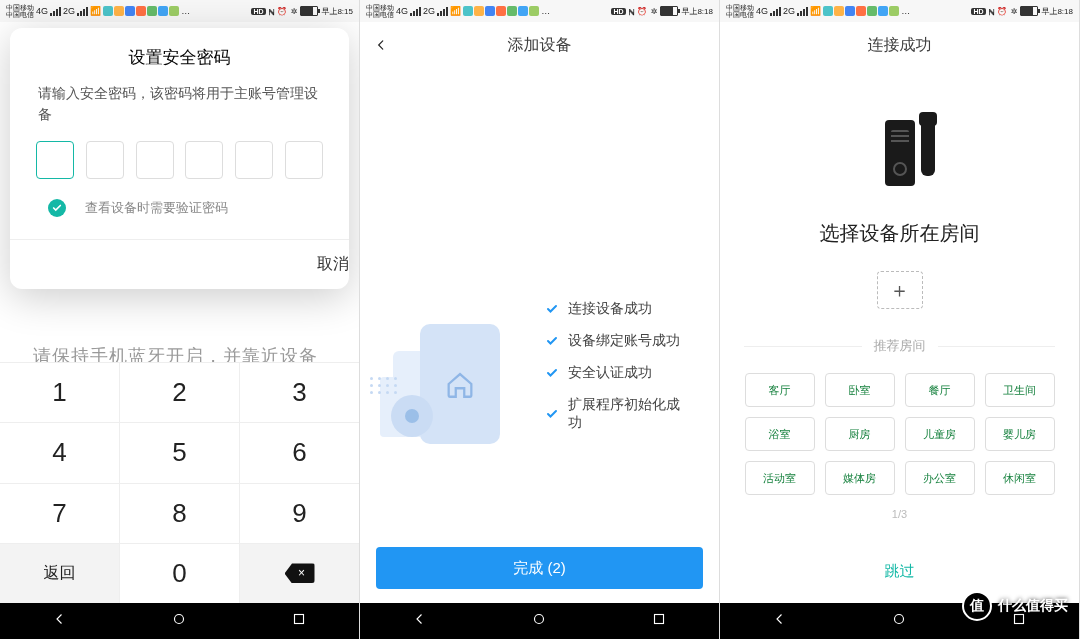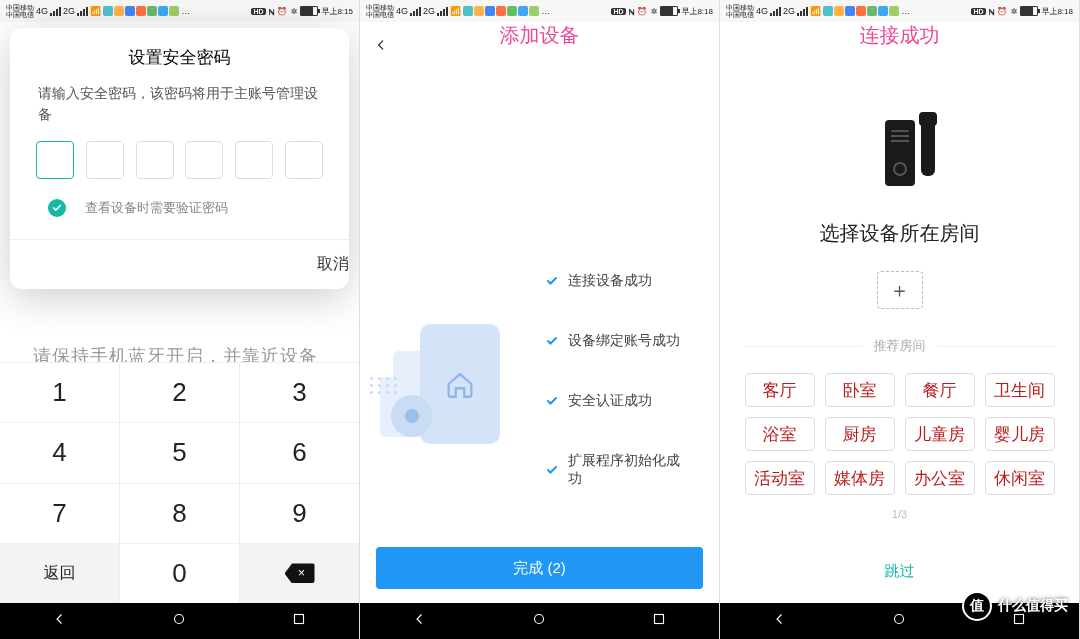--- a/index.html
+++ b/index.html
@@ -27,21 +27,21 @@
   .app-icons i{width:10px;height:10px;border-radius:2px;}
   .ai1{background:#4cc3c9;}.ai2{background:#ffb347;}.ai3{background:#4285f4;}.ai4{background:#ff7043;}.ai5{background:#66bb6a;}.ai6{background:#42a5f5;}.ai7{background:#9ccc65;}
   .right-icons{display:flex;align-items:center;gap:3px;font-size:8px;}
   .hd{background:#333;color:#fff;border-radius:2px;padding:0 2px;font-size:7px;font-weight:bold;}
   .nfc{font-weight:bold;}
   .batt{width:16px;height:8px;border:1px solid #333;border-radius:1px;position:relative;}
   .batt:after{content:"";position:absolute;right:-3px;top:2px;width:2px;height:4px;background:#333;}
   .batt i{display:block;width:70%;height:100%;background:#333;}
 
   
-  .header{height:46px;display:flex;justify-content:center;position:relative;font-size:20px;color:#ec4899;}
+  .header{height:46px;display:flex;align-items:center;justify-content:center;position:relative;font-size:16px;color:#404040;}
   .header .back{position:absolute;left:14px;top:0;height:46px;display:flex;align-items:center;font-size:20px;color:#222;}
 
   
   .s1-bgtext{position:absolute;left:0;right:8px;top:344px;text-align:center;color:#999;font-size:18px;letter-spacing:1px;}
   .s1-modal{position:absolute;left:10px;right:10px;top:28px;background:#fff;border-radius:12px;box-shadow:0 8px 40px rgba(0,0,0,.2);padding-bottom:0;overflow:hidden;}
   .s1-modal h3{text-align:center;font-size:17px;font-weight:500;margin:18px 0 14px;color:#000;}
   .s1-modal .desc{font-size:14px;color:#555;line-height:1.5;padding:0 28px;}
   .pin-row{display:flex;justify-content:space-between;padding:16px 26px 14px;}
   .pin-row .cell{width:36px;height:36px;border:1px solid #ddd;border-radius:4px;}
   .pin-row .cell.active{border-color:var(--teal);}
@@ -65,39 +65,39 @@
   .illus .phone-ill{width:80px;height:120px;background:#d4e3f7;border-radius:10px;position:absolute;left:60px;top:15px;display:flex;align-items:center;justify-content:center;}
   .illus .phone-ill svg{width:34px;height:34px;}
   .illus .cam{width:42px;height:42px;border-radius:50%;background:#cadcf4;position:absolute;right:28px;bottom:22px;display:flex;align-items:center;justify-content:center;}
   .illus .cam:after{content:"";width:14px;height:14px;border-radius:50%;background:#9bbfe8;}
   .illus .tablet{width:60px;height:80px;background:#e6effb;border-radius:6px;position:absolute;right:8px;bottom:28px;}
   .illus .box{width:44px;height:60px;background:#e6effb;border-radius:4px;position:absolute;left:20px;bottom:22px;}
   .illus .dots{position:absolute;left:10px;top:68px;display:grid;grid-template-columns:repeat(4,4px);gap:4px;}
   .illus .dots i{width:3px;height:3px;background:#c5d9f3;border-radius:50%;}
   .s2-title{font-size:20px;color:#222;margin-top:24px;}
   .s2-list{margin-top:24px;width:100%;padding:0 28px;box-sizing:border-box;}
-  .s2-list .item{display:flex;align-items:center;gap:10px;font-size:14px;color:#444;padding:7px 0;margin-top:28px;}
+  .s2-list .item{display:flex;align-items:center;gap:10px;font-size:14px;color:#444;padding:7px 0;}
   .s2-list .item svg{width:12px;height:12px;flex:0 0 12px;}
   .s2-btn{position:absolute;left:16px;right:16px;bottom:50px;height:42px;background:var(--blue);color:#fff;border-radius:4px;display:flex;align-items:center;justify-content:center;font-size:15px;}
 
   
   .s3-body{flex:1;display:flex;flex-direction:column;align-items:center;text-align:right;}
   .lock{margin-top:40px;width:90px;height:90px;position:relative;display:flex;align-items:center;justify-content:center;}
   .lock .panel{width:30px;height:66px;background:#1a1a1a;border-radius:4px;position:relative;}
   .lock .panel:before{content:"";position:absolute;top:10px;left:6px;right:6px;height:14px;border-radius:2px;
     background:repeating-linear-gradient(#555 0 2px,#1a1a1a 2px 5px);}
   .lock .panel:after{content:"";position:absolute;bottom:10px;left:50%;transform:translateX(-50%);width:10px;height:10px;border:2px solid #555;border-radius:50%;}
   .lock .handle{width:14px;height:58px;background:#1a1a1a;border-radius:6px;position:absolute;right:10px;top:10px;}
   .lock .handle:before{content:"";position:absolute;top:-6px;left:-2px;width:18px;height:14px;background:#1a1a1a;border-radius:4px;}
   .s3-title{font-size:20px;color:#222;margin-top:22px;}
   .add-room{margin-top:24px;width:44px;height:36px;border:1px dashed #bbb;border-radius:4px;display:flex;align-items:center;justify-content:center;font-size:20px;color:#555;}
   .s3-sep{margin-top:28px;width:100%;display:flex;align-items:center;gap:12px;padding:0 24px;box-sizing:border-box;color:#aaa;font-size:13px;}
   .s3-sep:before,.s3-sep:after{content:"";flex:1;border-top:1px solid #eee;}
   .room-grid{margin-top:18px;display:grid;grid-template-columns:repeat(4,70px);gap:10px 10px;justify-content:center;}
-  .room-grid .room{height:32px;border:1px solid #ddd;border-radius:4px;display:flex;align-items:center;justify-content:center;font-size:17px;color:#b91c1c;}
+  .room-grid .room{height:32px;border:1px solid #ddd;border-radius:4px;display:flex;align-items:center;justify-content:center;font-size:11px;color:#15803d;}
   .s3-pager{margin-top:13px;font-size:11px;color:#bbb;}
   .s3-skip{position:absolute;left:0;right:0;bottom:58px;text-align:center;color:var(--teal);font-size:15px;}
 
   
   .navbar{position:absolute;left:0;right:0;bottom:0;height:36px;background:#000;display:flex;align-items:center;justify-content:space-around;}
   .navbar svg{width:18px;height:18px;}
 
   
   .watermark{position:absolute;right:12px;bottom:18px;display:flex;align-items:center;gap:6px;color:#fff;font-size:14px;font-weight:bold;text-shadow:0 0 4px rgba(0,0,0,.8);z-index:50;pointer-events:none;}
   .watermark .badge{width:26px;height:26px;border-radius:50%;background:#000;color:#fff;display:flex;align-items:center;justify-content:center;font-size:14px;border:2px solid #fff;}

